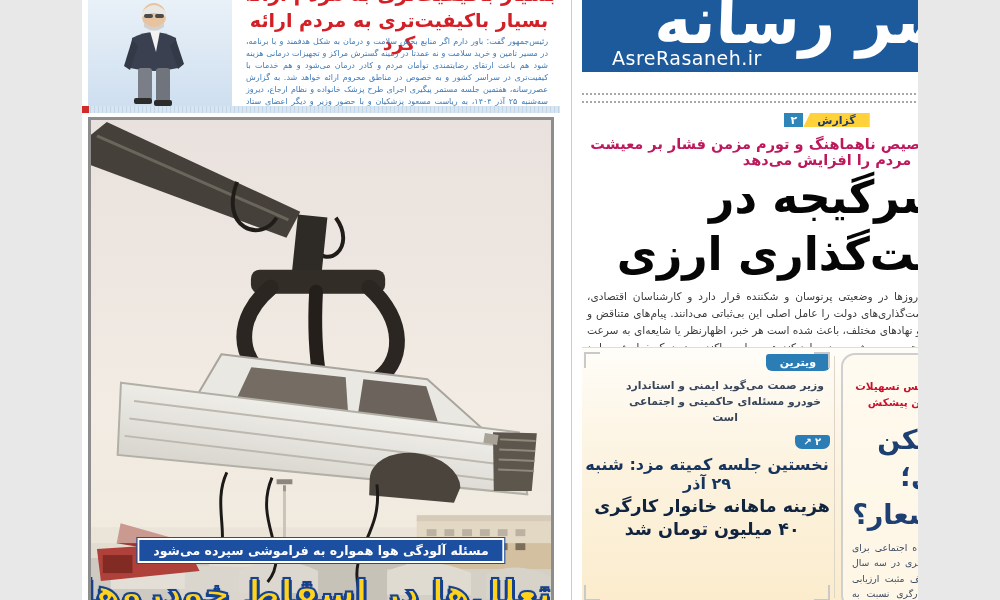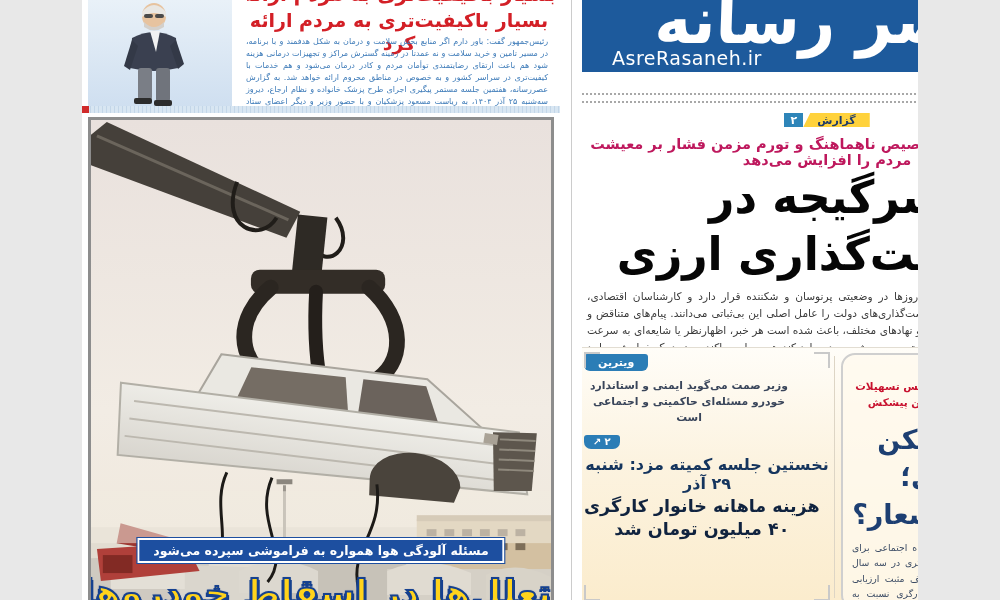--- a/index.html
+++ b/index.html
@@ -45,21 +45,21 @@
   .badge-yellow { background:#ffd23c; color:#1c3a6b; font-size:11px; font-weight:bold; padding:1px 14px 0; display:flex; align-items:center; clip-path:polygon(7px 0,100% 0,100% 100%,0 100%); }
   .badge-pageno { background:#2e85b9; color:#fff; font-size:11px; font-weight:bold; width:19px; display:flex; align-items:center; justify-content:center; }
   .main-kicker { margin-top:9px; font-size:14.5px; font-weight:bold; color:#be185d; text-align:center; }
   .main-headline { margin-top:2px; font-size:44px; font-weight:bold; color:#060606; text-align:center; line-height:1.25; transform:scaleY(1.04); }
   .main-body { margin-top:8px; padding:0 5px; font-size:10.6px; line-height:1.6; color:#3b3b3b; text-align:justify; text-align-last:center; direction:rtl; }
 
   .bottom-zone { position:absolute; left:0; top:347px; width:490px; height:253px; border-top:1px solid #e2ddd2;
     background:linear-gradient(180deg,#fffdf8 0%, #fcf3e0 45%, #fbeccd 100%); }
 
   
-  .vitrine-col { position:absolute; left:2px; top:4px; width:246px; height:249px; display:flex; flex-direction:column; align-items:flex-end; direction:rtl; }
+  .vitrine-col { position:absolute; left:2px; top:4px; width:246px; height:249px; display:flex; flex-direction:column; align-items:flex-start; direction:rtl; }
   .corner { position:absolute; width:16px; height:16px; border-color:#c9c9c9; border-style:solid; border-width:0; }
   .corner.tl { left:0; top:0; border-top-width:2px; border-left-width:2px; }
   .corner.tr { right:0; top:0; border-top-width:2px; border-right-width:2px; }
   .corner.bl { left:0; bottom:0; border-bottom-width:2px; border-left-width:2px; }
   .corner.br { right:0; bottom:0; border-bottom-width:2px; border-right-width:2px; }
   .badge-blue { background:#2b7db6; color:#fff; font-size:11px; font-weight:bold; padding:2px 14px; border-radius:3px 3px 6px 6px; }
   .v-kicker { margin-top:7px; font-size:10.8px; font-weight:bold; color:#39455a; text-align:center; line-height:1.5; width:210px; }
   .v-headline { margin-top:3px; font-size:18.5px; font-weight:bold; color:#0d2340; text-align:center; line-height:1.35; }
   .ref-badge { margin-top:8px; background:#2b7db6; color:#fff; font-size:10px; font-weight:bold; padding:1px 9px 2px; border-radius:3px 3px 7px 7px; display:inline-flex; gap:3px; align-items:center; }
   .w-kicker { margin-top:6px; font-size:16px; font-weight:bold; color:#15355e; text-align:center; }

